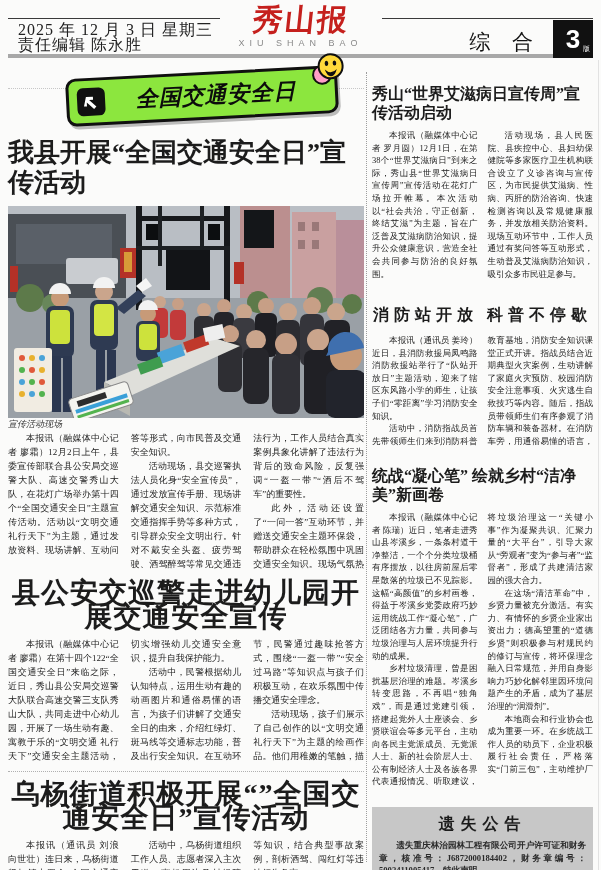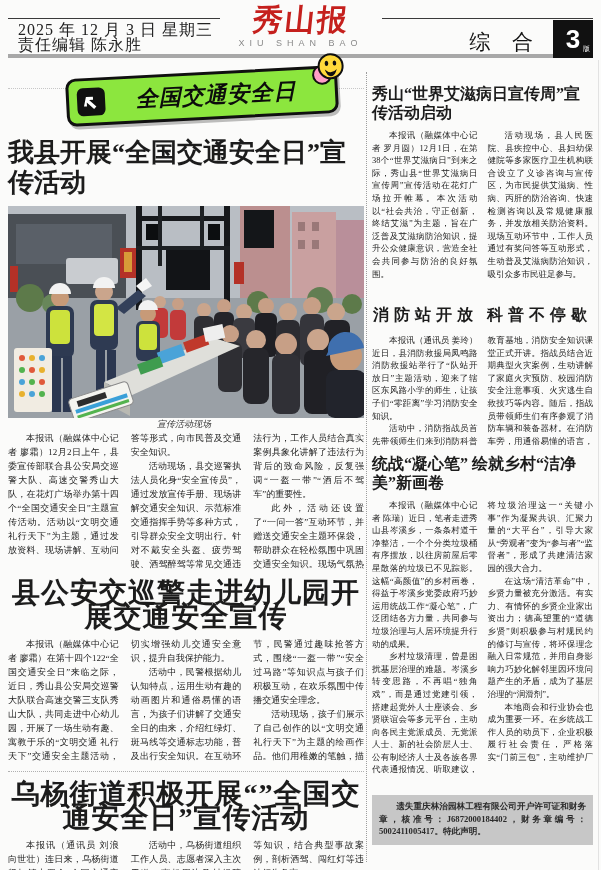--- a/index.html
+++ b/index.html
@@ -35,21 +35,21 @@
   .smiley{position:absolute;right:-12px;top:-16px;}
 
   
   .h-main{font-size:26px;font-weight:bold;text-align:left;line-height:30px;margin:4px 0 8px;letter-spacing:0;}
   .h-sub{font-size:28px;font-weight:bold;text-align:center;line-height:24px;margin:10px 0 8px;letter-spacing:1px;}
   .h-right{font-size:16px;font-weight:bold;text-align:left;line-height:19px;margin:0 0 7px;}
   .h-fire{font-size:16px;font-weight:bold;text-align:center;letter-spacing:5px;margin:14px 0 8px;}
 
   
   .photo{width:356px;height:212px;display:block;}
-  .caption{text-align:center;font-size:9px;font-style:italic;color:#333;line-height:13px;padding-right:4px;}
+  .caption{text-align:left;font-size:9px;font-style:italic;color:#333;line-height:13px;padding-right:4px;}
 
   
   .art{text-align:justify;overflow:hidden;}
   .art p{margin:0;text-indent:2em;}
   .a3{column-count:3;column-gap:12px;font-size:9px;line-height:14px;}
   .a2{column-count:2;column-gap:10px;font-size:8.5px;line-height:12.6px;}
   .art1{height:140px;}
   .art2{height:126px;}
   .art3{height:96px;}
   .artAids{height:162px;}
@@ -275,28 +275,29 @@
       <p>活动现场，县人民医院、县疾控中心、县妇幼保健院等多家医疗卫生机构联合设立了义诊咨询与宣传区，为市民提供艾滋病、性病、丙肝的防治咨询、快速检测咨询以及常规健康服务，并发放相关防治资料。现场互动环节中，工作人员通过有奖问答等互动形式，生动普及艾滋病防治知识，吸引众多市民驻足参与。</p>
 
     </div>
 
     <div class="h-fire">消防站开放 科普不停歇</div>
     <div class="art a2 artFire">
       <p>本报讯（通讯员 姜玲）近日，县消防救援局凤鸣路消防救援站举行了“队站开放日”主题活动，迎来了辖区东风路小学的师生，让孩子们“零距离”学习消防安全知识。</p>
       <p>活动中，消防指战员首先带领师生们来到消防科普教育基地，消防安全知识课堂正式开讲。指战员结合近期典型火灾案例，生动讲解了家庭火灾预防、校园消防安全注意事项、火灾逃生自救技巧等内容。随后，指战员带领师生们有序参观了消防车辆和装备器材。在消防车旁，用通俗易懂的语言，逐一介绍了水罐消防车、抢险救援车的功能用途，以及液压剪扩钳、空气呼吸器、破拆工具组等装备的操作方法。“这个是生命探测仪，就算有人被埋在废墟下也能找到”，指战员一边演示一边讲解，师生们听得聚精会神，不时举手提问，现场互动氛围热烈。</p>
     </div>
 
-    <div class="h-right" style="">统战“凝心笔” 绘就乡村“洁净美”新画卷</div>
+    <div class="h-right" style="margin-top:12px">统战“凝心笔” 绘就乡村“洁净美”新画卷</div>
     <div class="art a2 artUnity">
       <p>本报讯（融媒体中心记者 陈瑞）近日，笔者走进秀山县岑溪乡，一条条村道干净整洁，一个个分类垃圾桶有序摆放，以往房前屋后零星散落的垃圾已不见踪影。这幅“高颜值”的乡村画卷，得益于岑溪乡党委政府巧妙运用统战工作“凝心笔”，广泛团结各方力量，共同参与垃圾治理与人居环境提升行动的成果。</p>
       <p>乡村垃圾清理，曾是困扰基层治理的难题。岑溪乡转变思路，不再唱“独角戏”，而是通过党建引领，搭建起党外人士座谈会、乡贤联谊会等多元平台，主动向各民主党派成员、无党派人士、新的社会阶层人士、公有制经济人士及各族各界代表通报情况、听取建议，将垃圾治理这一“关键小事”作为凝聚共识、汇聚力量的“大平台”，引导大家从“旁观者”变为“参与者”“监督者”，形成了共建清洁家园的强大合力。</p>
       <p>在这场“清洁革命”中，乡贤力量被充分激活。有实力、有情怀的乡贤企业家出资出力；德高望重的“道德乡贤”则积极参与村规民约的修订与宣传，将环保理念融入日常规范，并用自身影响力巧妙化解邻里因环境问题产生的矛盾，成为了基层治理的“润滑剂”。</p>
       <p>本地商会和行业协会也成为重要一环。在乡统战工作人员的动员下，企业积极履行社会责任，严格落实“门前三包”，主动维护厂区周边环境，集中清理卫生死角。</p>
 
     </div>
 
     <div class="lostbox">
+      <div class="lost-title">遗失公告</div>
       <p>遗失重庆林治园林工程有限公司开户许可证和财务章，核准号：J6872000184402，财务章编号：5002411005417。特此声明。</p>
 
     </div>
   </div>
 
 </div>
 
 </body></html>

